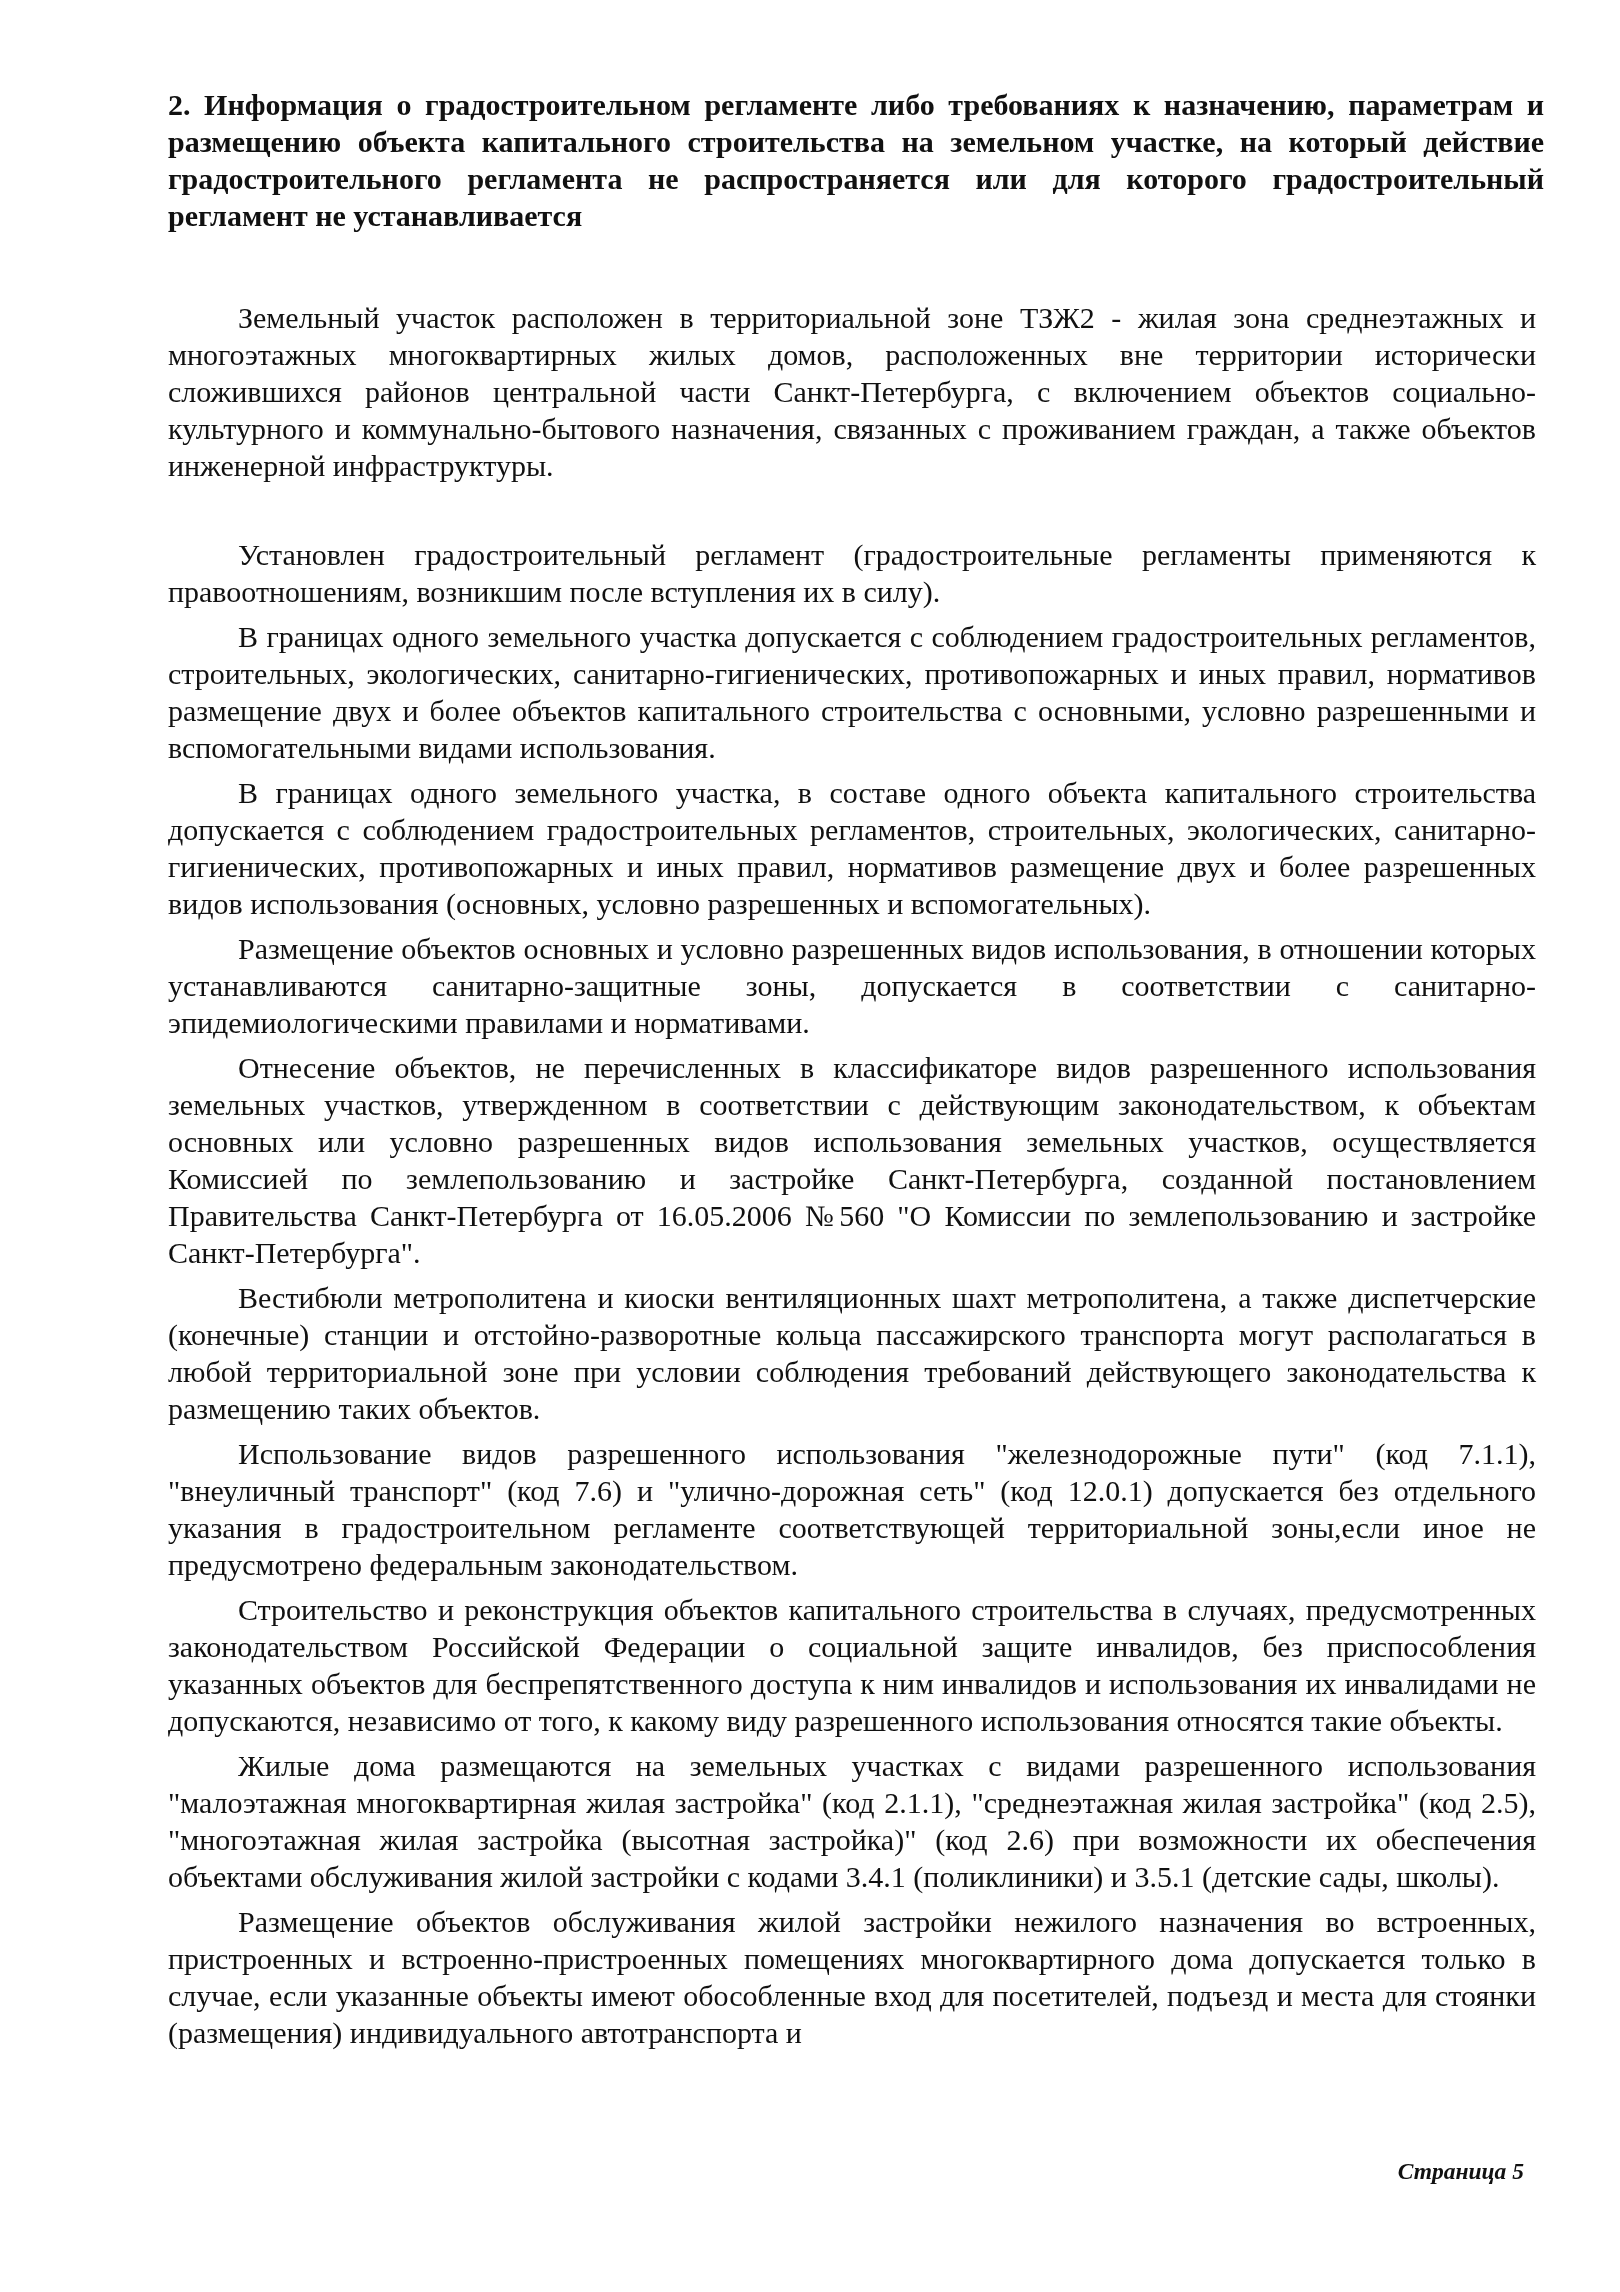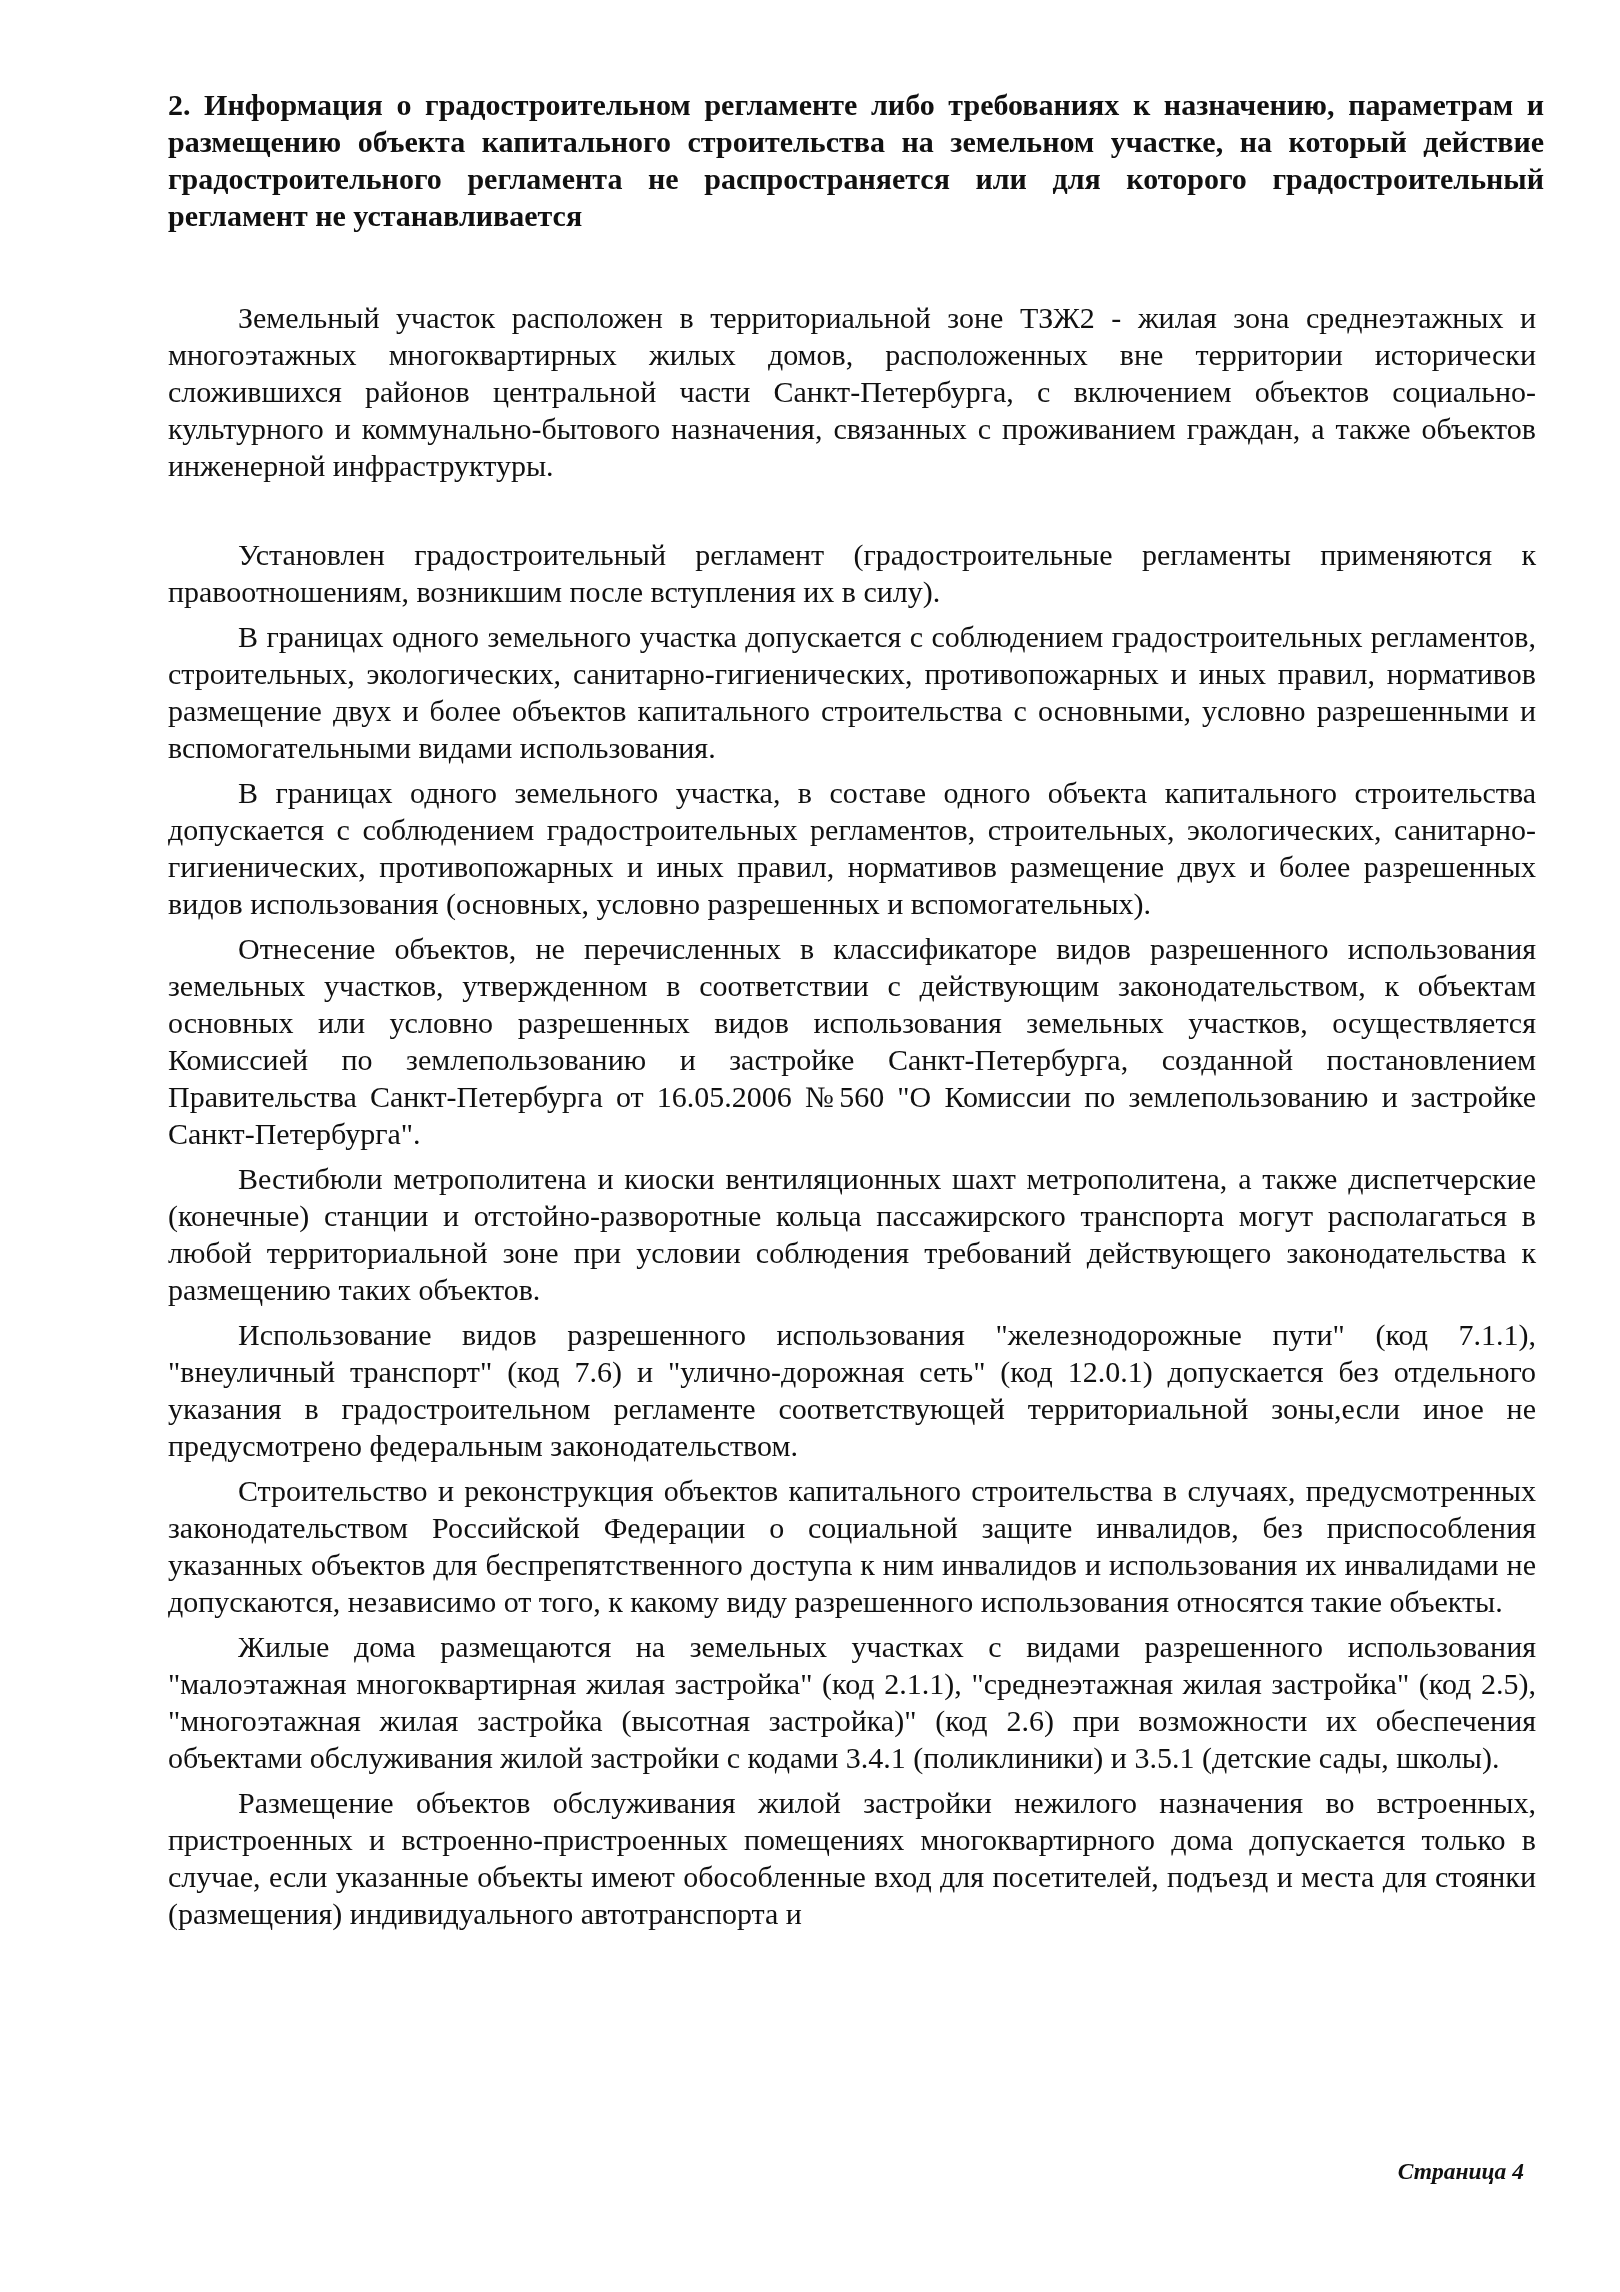--- a/index.html
+++ b/index.html
@@ -23,22 +23,23 @@
 </head>
 <body>
 
 <div class="page">
   <p class="heading">2. Информация о градостроительном регламенте либо требованиях к назначению, параметрам и размещению объекта капитального строительства  на земельном участке, на который действие градостроительного регламента не распространяется или для которого градостроительный регламент не устанавливается</p>
   <p class="para">Земельный участок расположен в территориальной зоне ТЗЖ2 - жилая зона среднеэтажных и многоэтажных многоквартирных жилых домов, расположенных вне территории исторически сложившихся районов центральной части Санкт-Петербурга, с включением объектов социально-культурного и коммунально-бытового назначения, связанных с проживанием граждан, а также объектов инженерной инфраструктуры.</p>
   <div class="gap"></div>
   <p class="para">Установлен градостроительный регламент (градостроительные регламенты применяются к правоотношениям, возникшим после вступления их в силу).</p>
   <p class="para">В границах одного земельного участка допускается с соблюдением градостроительных регламентов, строительных, экологических, санитарно-гигиенических, противопожарных и иных правил, нормативов размещение двух и более объектов капитального строительства с основными, условно разрешенными и вспомогательными видами использования.</p>
   <p class="para">В границах одного земельного участка, в составе одного объекта капитального строительства допускается с соблюдением градостроительных регламентов, строительных, экологических, санитарно-гигиенических, противопожарных и иных правил, нормативов размещение двух и более разрешенных видов использования (основных, условно разрешенных и вспомогательных).</p>
+  <p class="para">Размещение объектов основных и условно разрешенных видов использования, в отношении которых устанавливаются санитарно-защитные зоны, допускается в соответствии с санитарно-эпидемиологическими правилами и нормативами.</p>
   <p class="para">Отнесение объектов, не перечисленных в классификаторе видов разрешенного использования земельных участков, утвержденном в соответствии с действующим законодательством, к объектам основных или условно разрешенных видов использования земельных участков, осуществляется Комиссией по землепользованию и застройке Санкт-Петербурга, созданной постановлением Правительства Санкт-Петербурга от 16.05.2006 №560 "О Комиссии по землепользованию и застройке Санкт-Петербурга".</p>
   <p class="para">Вестибюли метрополитена и киоски вентиляционных шахт метрополитена, а также диспетчерские (конечные) станции и отстойно-разворотные кольца пассажирского транспорта могут располагаться в любой территориальной зоне при условии соблюдения требований действующего законодательства к размещению таких объектов.</p>
   <p class="para">Использование видов разрешенного использования "железнодорожные пути" (код 7.1.1), "внеуличный транспорт" (код 7.6) и "улично-дорожная сеть" (код 12.0.1) допускается без отдельного указания в градостроительном регламенте соответствующей территориальной зоны,если иное не предусмотрено федеральным законодательством.</p>
   <p class="para">Строительство и реконструкция объектов капитального строительства в случаях, предусмотренных законодательством Российской Федерации о социальной защите инвалидов, без приспособления указанных объектов для беспрепятственного доступа к ним инвалидов и использования их инвалидами не допускаются, независимо от того, к какому виду разрешенного использования относятся такие объекты.</p>
   <p class="para">Жилые дома размещаются на земельных участках с видами разрешенного использования "малоэтажная многоквартирная жилая застройка" (код 2.1.1), "среднеэтажная жилая застройка" (код 2.5), "многоэтажная жилая застройка (высотная застройка)" (код 2.6) при возможности их обеспечения объектами обслуживания жилой застройки с кодами 3.4.1 (поликлиники) и 3.5.1 (детские сады, школы).</p>
   <p class="para">Размещение объектов обслуживания жилой застройки нежилого назначения во встроенных, пристроенных и встроенно-пристроенных помещениях многоквартирного дома допускается только в случае, если указанные объекты имеют обособленные вход для посетителей, подъезд и места для стоянки (размещения) индивидуального автотранспорта и</p>
 </div>
 
-<div class="footer">Страница 4</div>
+<div class="footer">Страница 5</div>
 
 
 </body></html>

